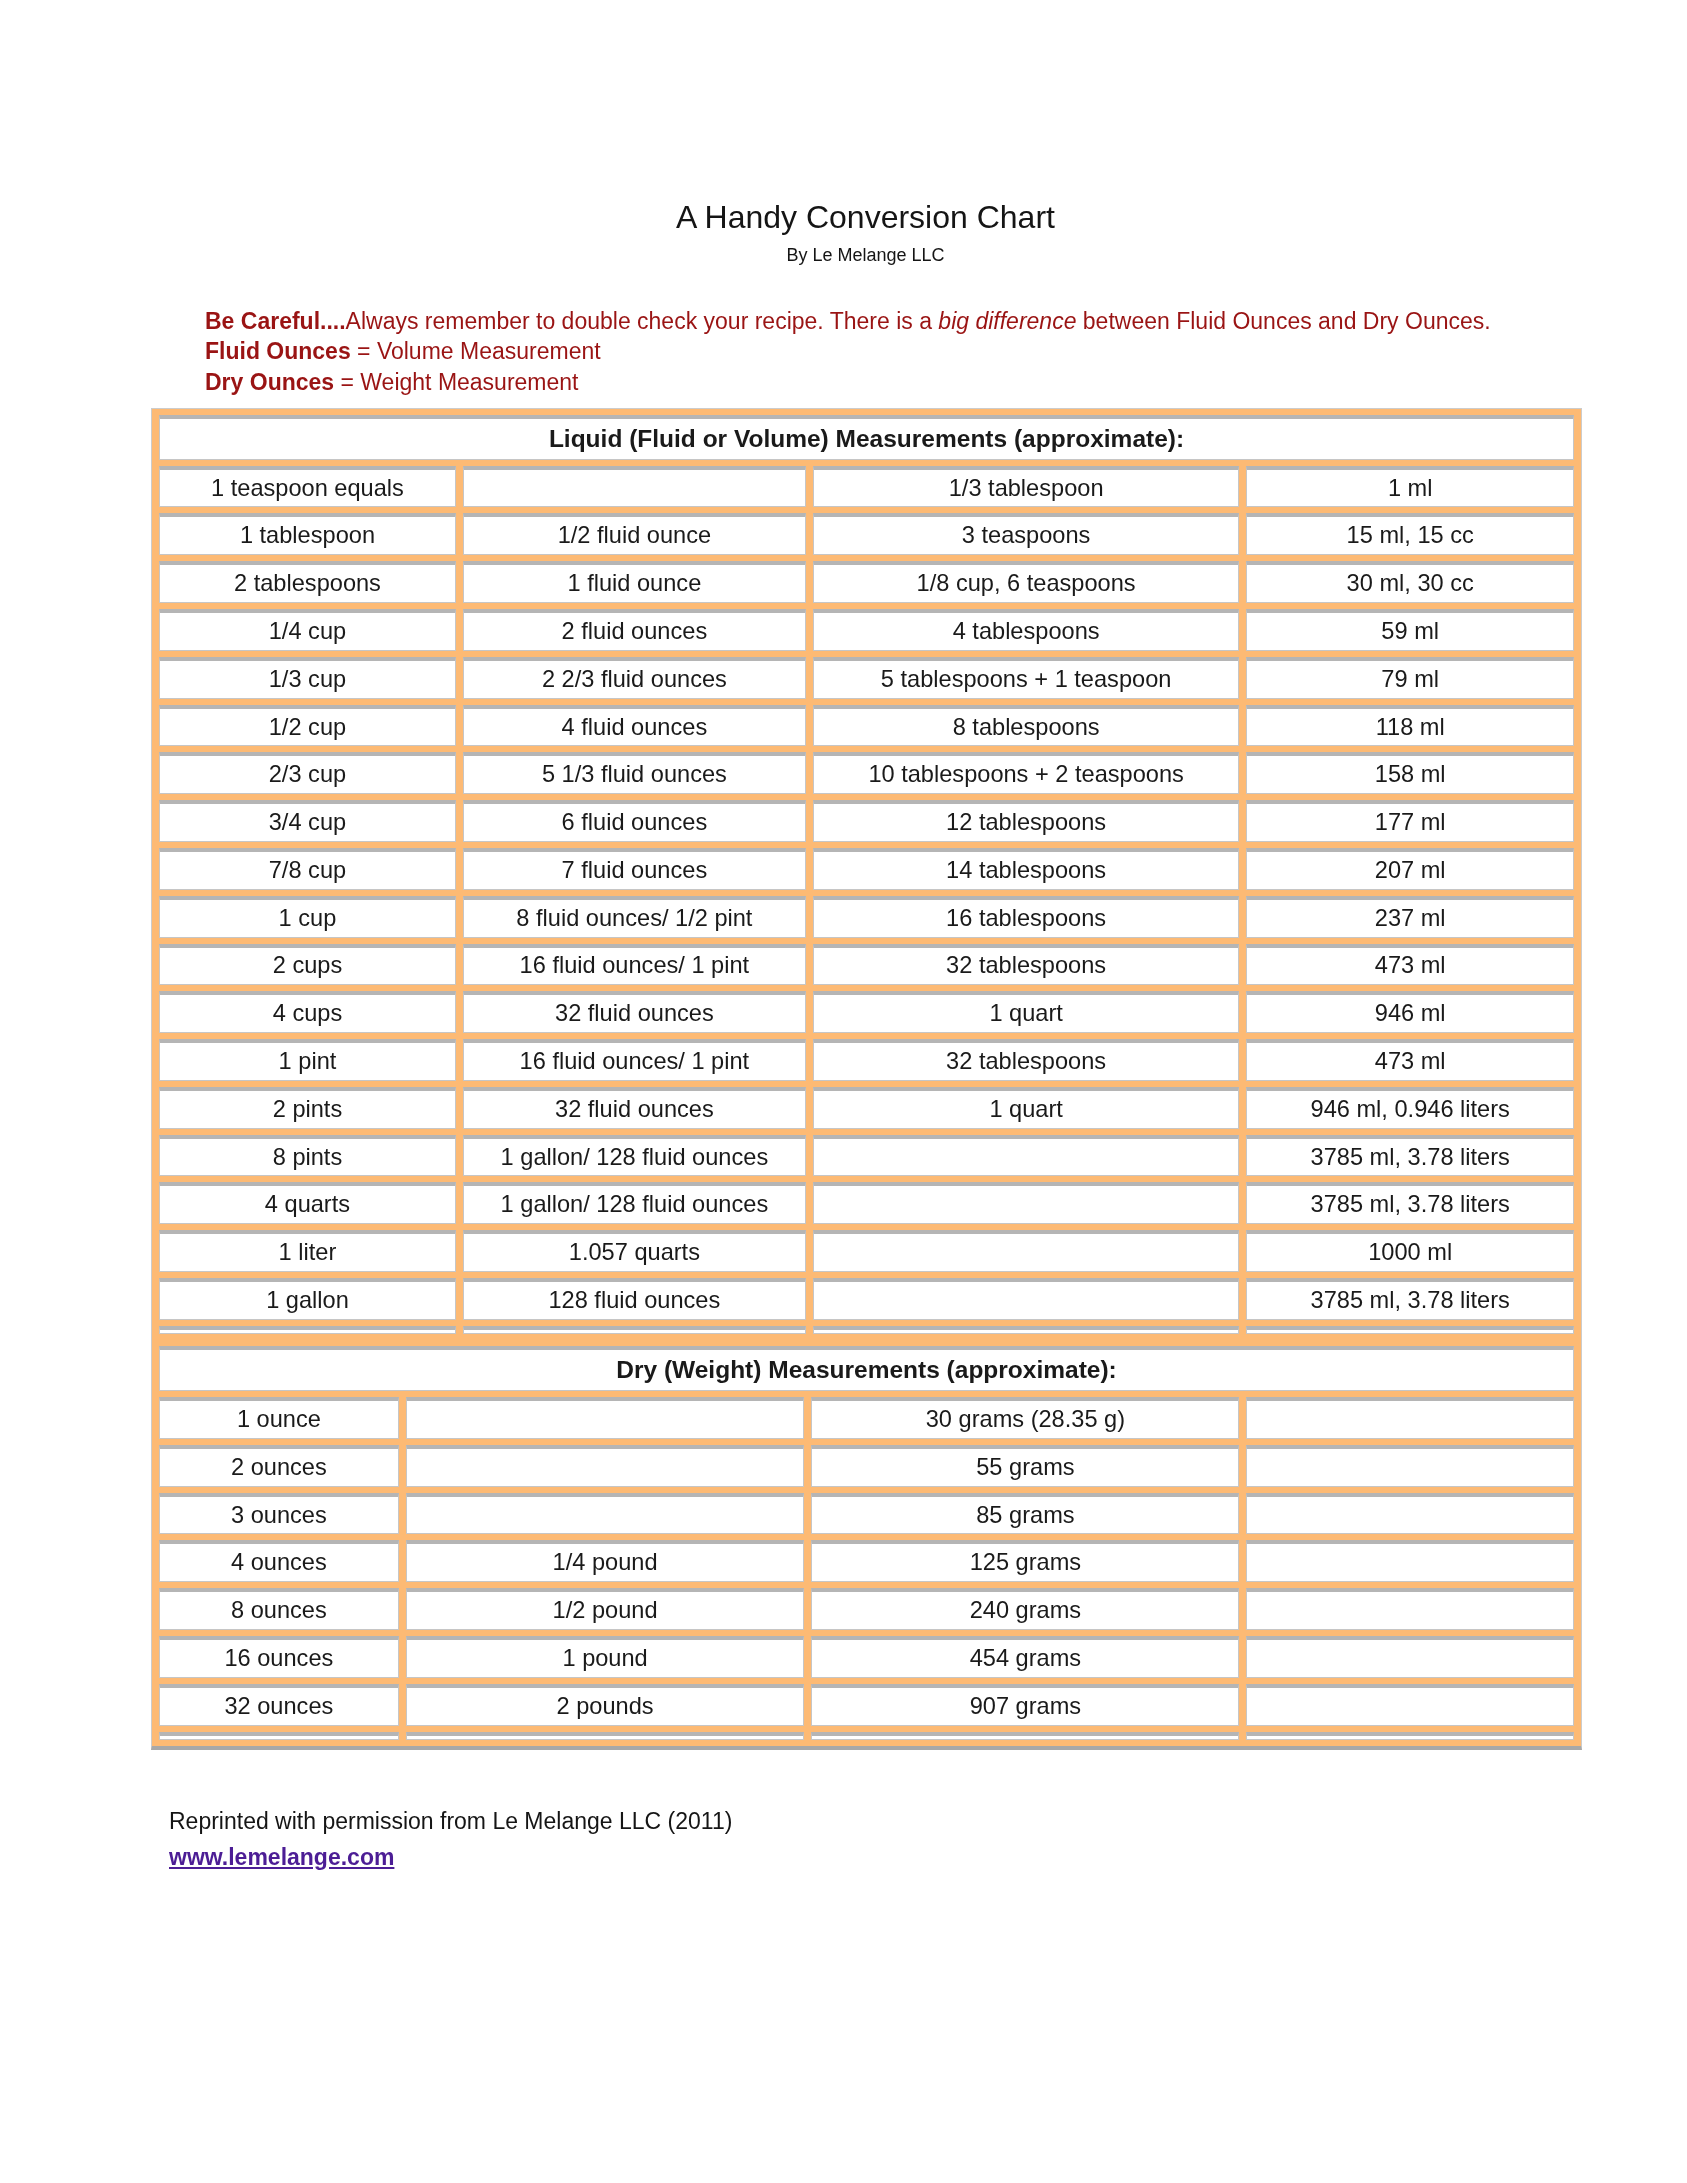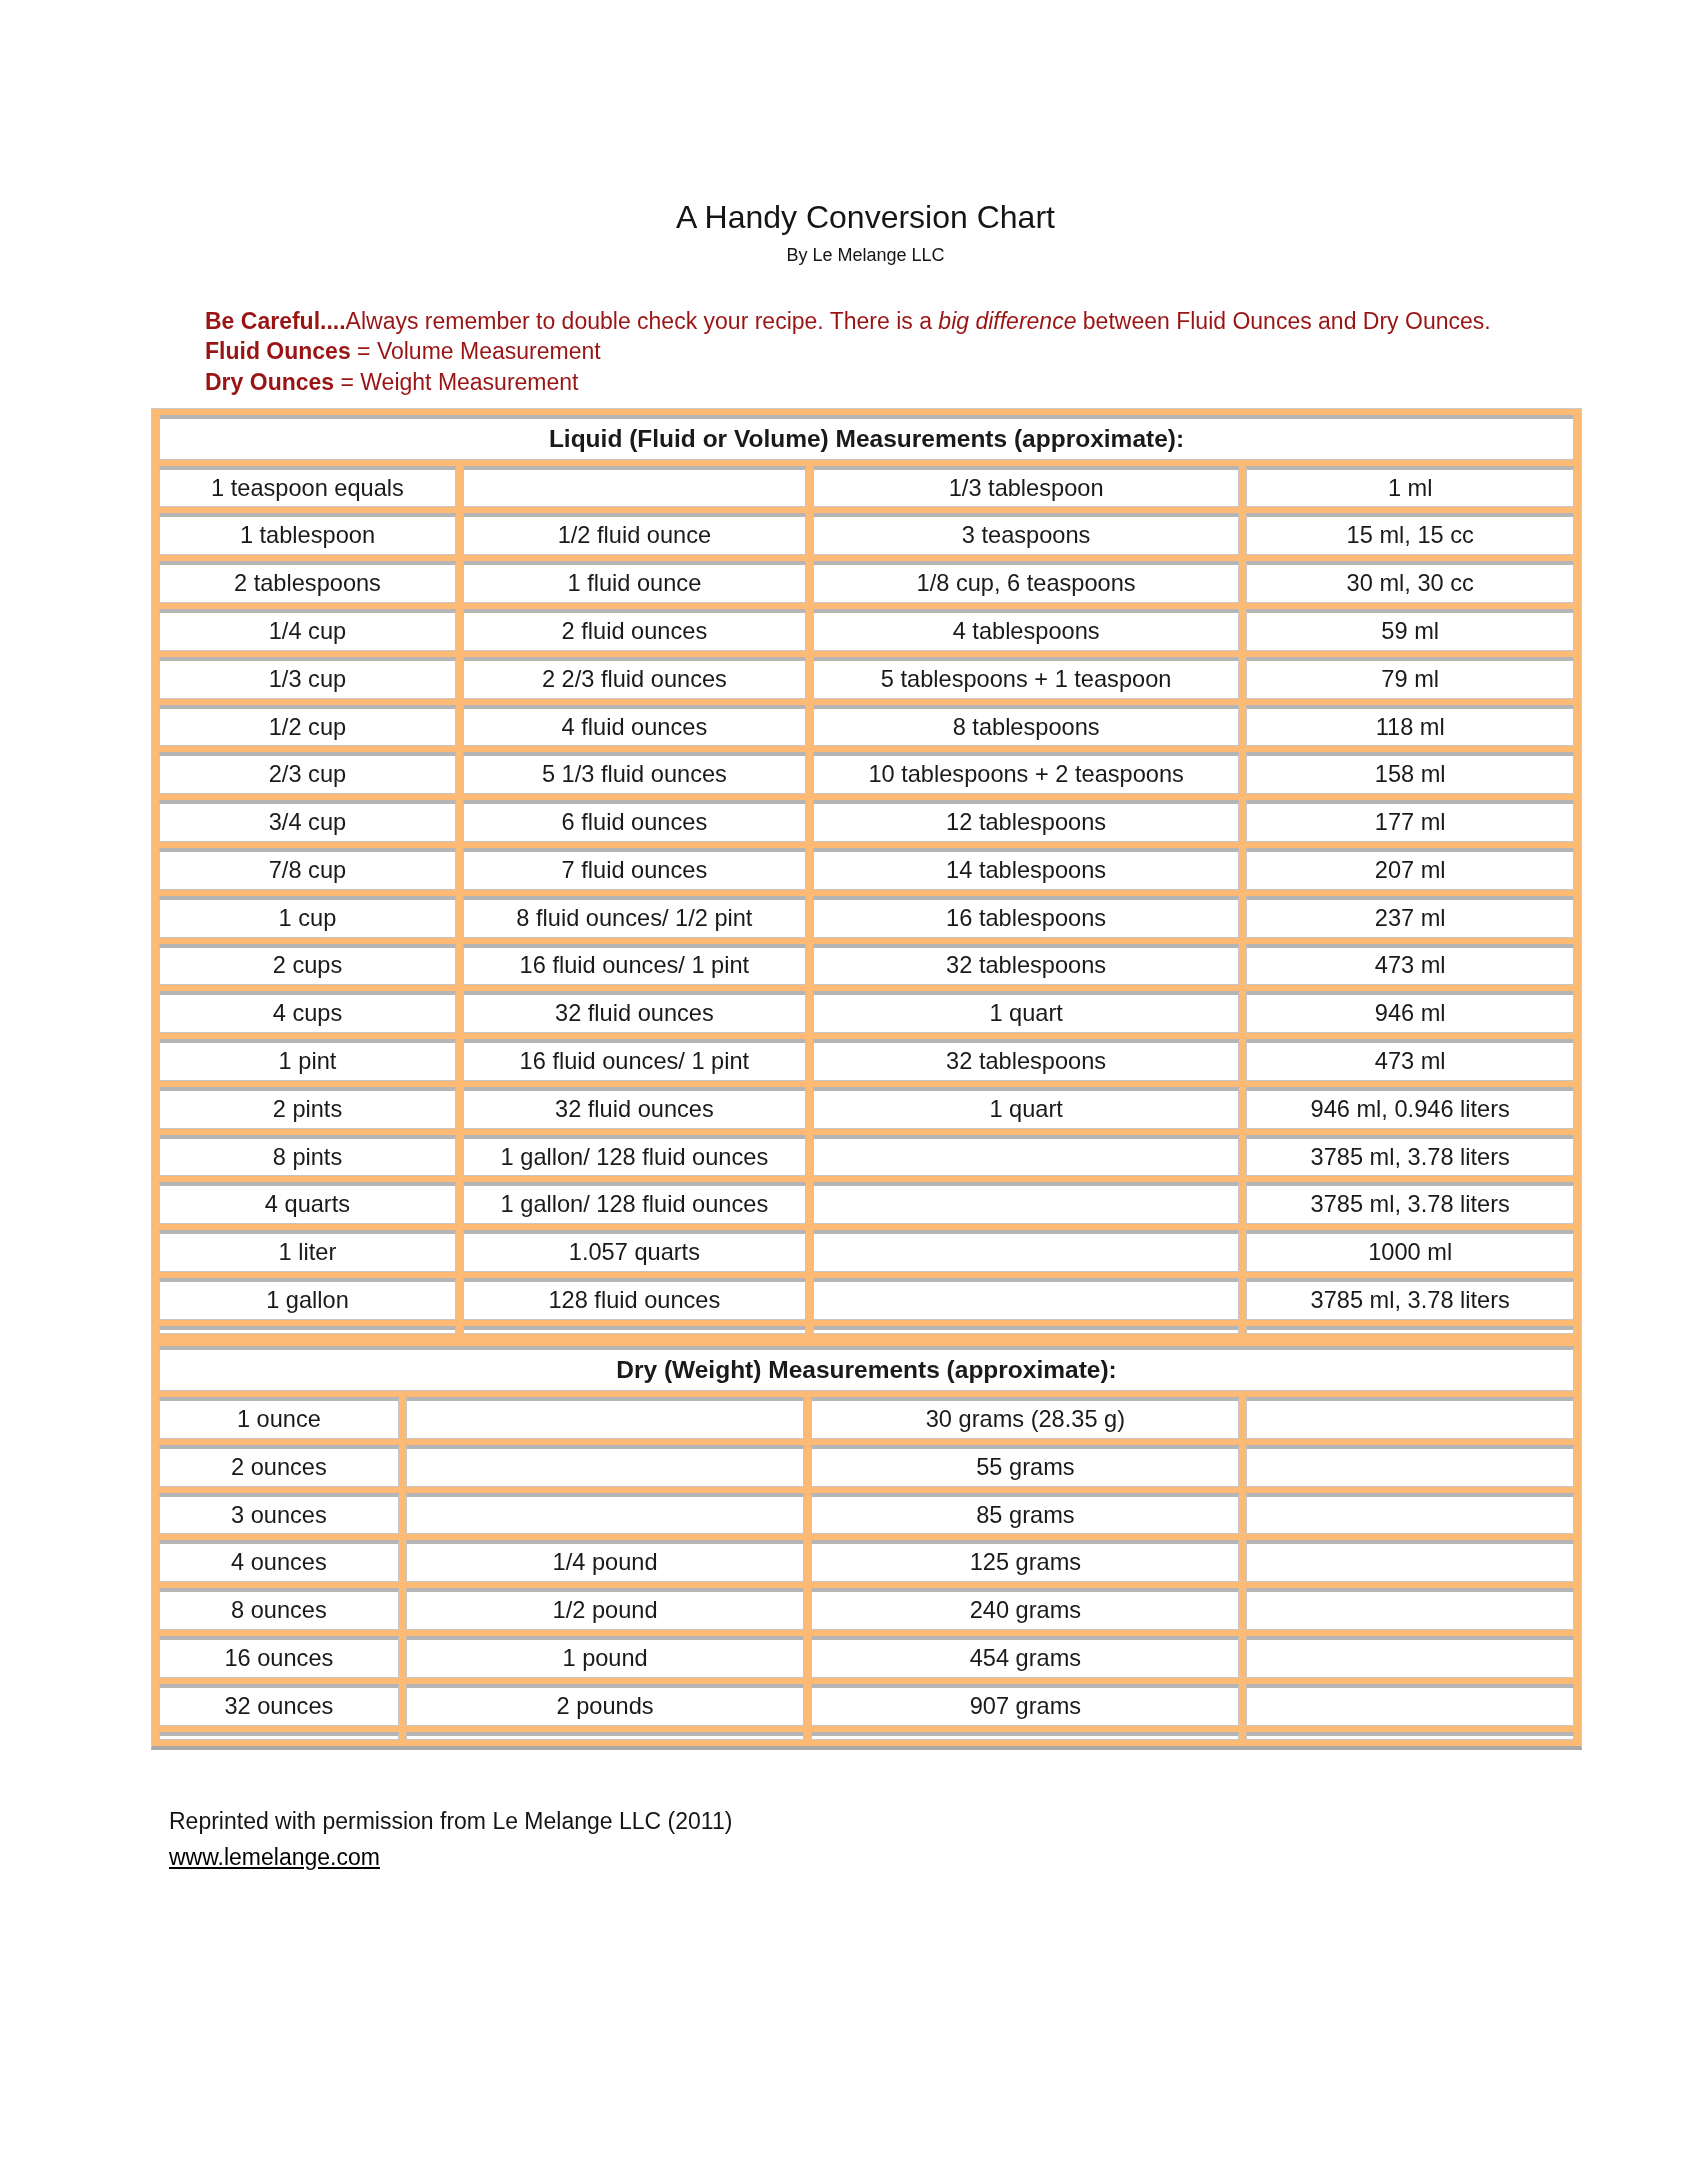--- a/index.html
+++ b/index.html
@@ -76,23 +76,24 @@
     height: 3.5px;
     padding: 0;
   }
   .doc-footer {
     margin: 54px 131px 0 147px;
     font-size: 23px;
     line-height: 1.55;
     color: #151515;
   }
   .doc-footer a {
-    color: #000000;
+    color: #4c1d95;
     text-decoration: underline;
     cursor: pointer;
+    font-weight: bold;
   }
 </style>
 </head>
 <body>
 
 <div class="page">
 
   <div class="doc-title">A Handy Conversion Chart</div>
   <div class="doc-subtitle">By Le Melange LLC</div>
 

